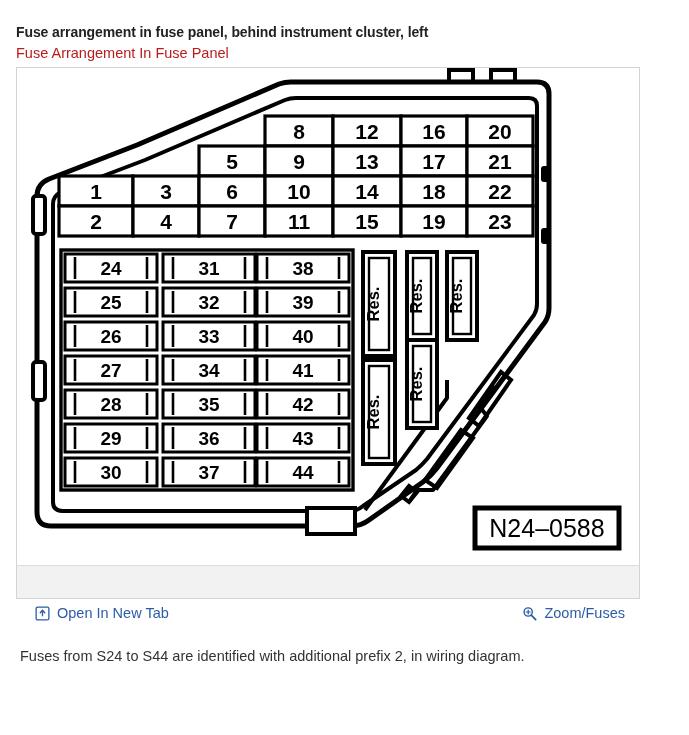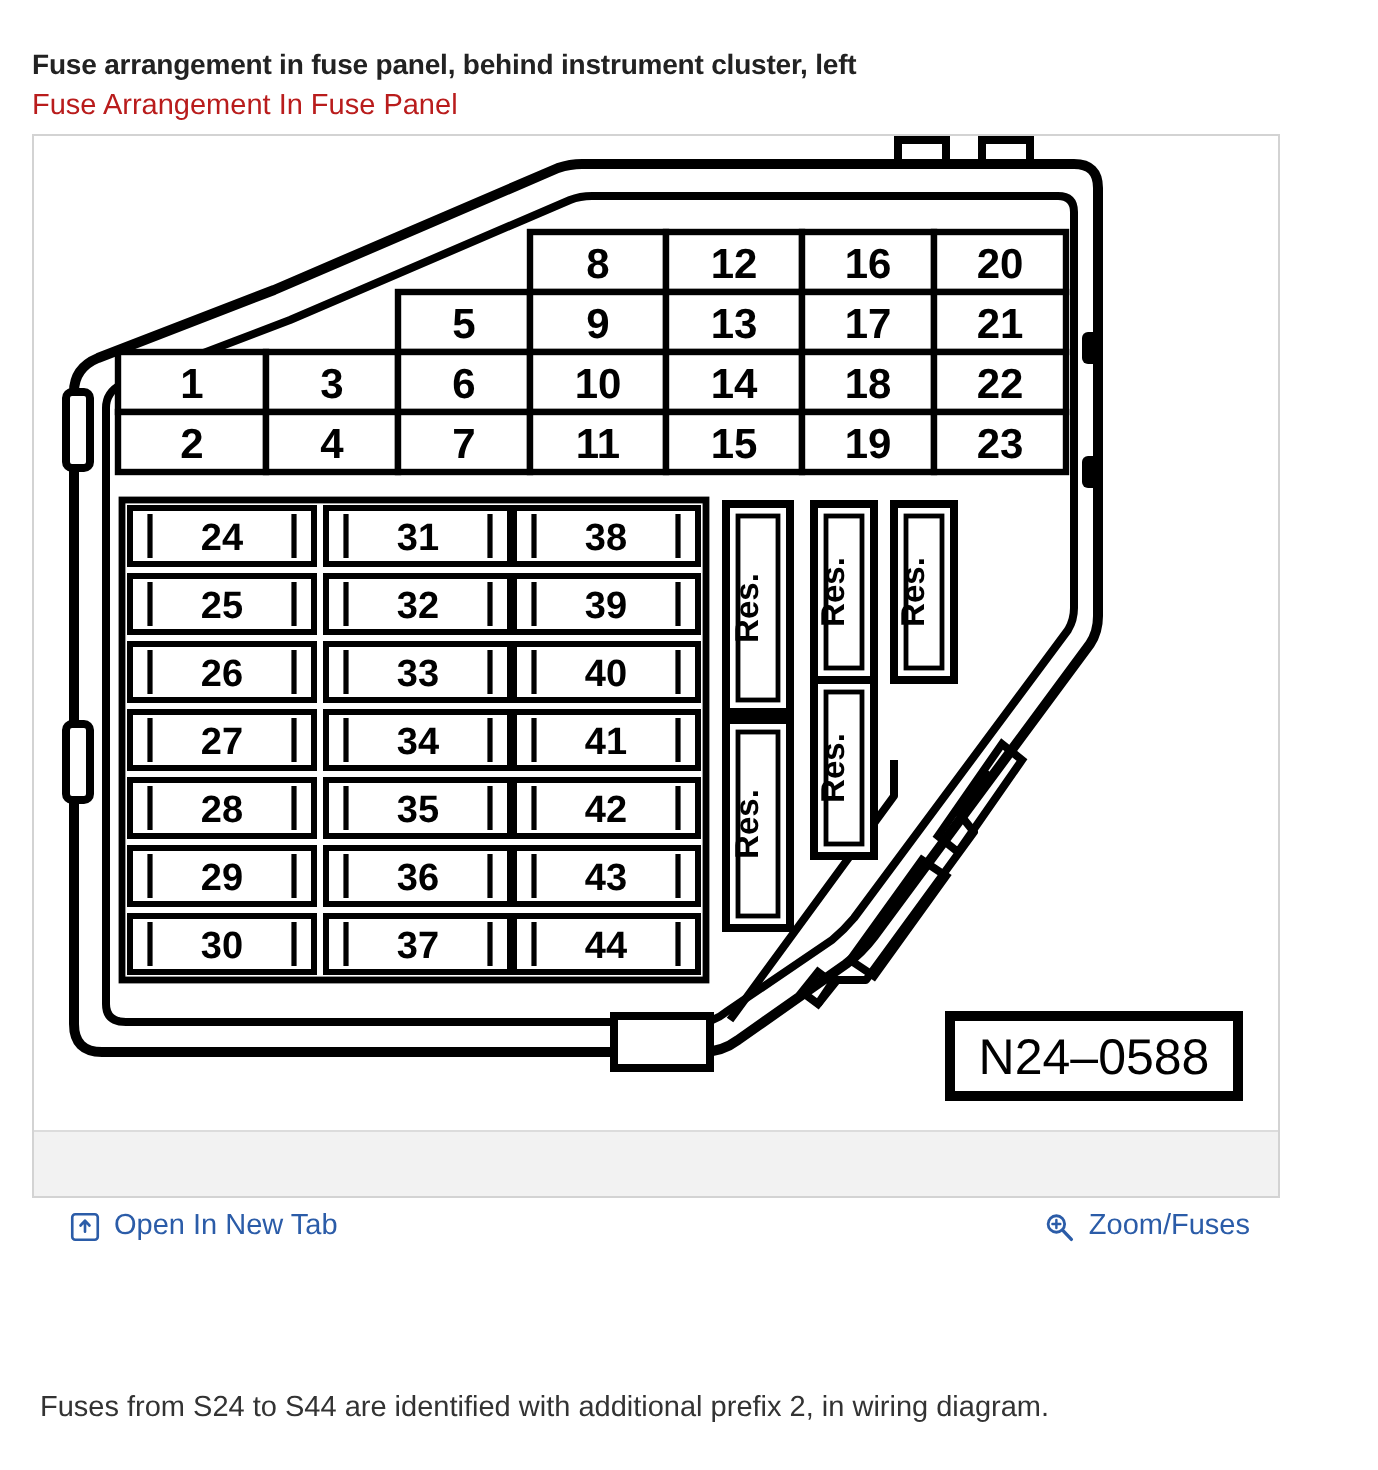--- a/index.html
+++ b/index.html
@@ -44,21 +44,21 @@
     color: #2b5ca8; font-size: 14.5px; cursor: pointer;
     text-decoration: none; white-space: nowrap; margin-top: 32px;
   }
   .footer-link.left { left: 18px; }
   .footer-link.right { right: 14px; }
   .footer-link .ic { display: inline-flex; width: 15px; height: 15px; }
   .footer-link .ic svg { width: 15px; height: 15px; }
 
   .note {
     position: absolute; left: 20px;
-    font-size: 14.5px; color: #333333; white-space: nowrap; margin-top: 48px;
+    font-size: 14.5px; color: #333333; white-space: nowrap;
   }
   .note.n1 { top: 648px; }
   .note.n2 { top: 694px; }
 
   text { font-family: "Liberation Sans", sans-serif; }
   .cellnum { font-size: 21px; font-weight: bold; fill: #000000; }
   .slotnum { font-size: 19px; font-weight: bold; fill: #000000; }
   .restxt  { font-size: 16.5px; font-weight: bold; fill: #000000; }
   .refnum  { font-size: 25px; font-weight: normal; fill: #000000;
              font-family: "Liberation Sans", sans-serif; }

